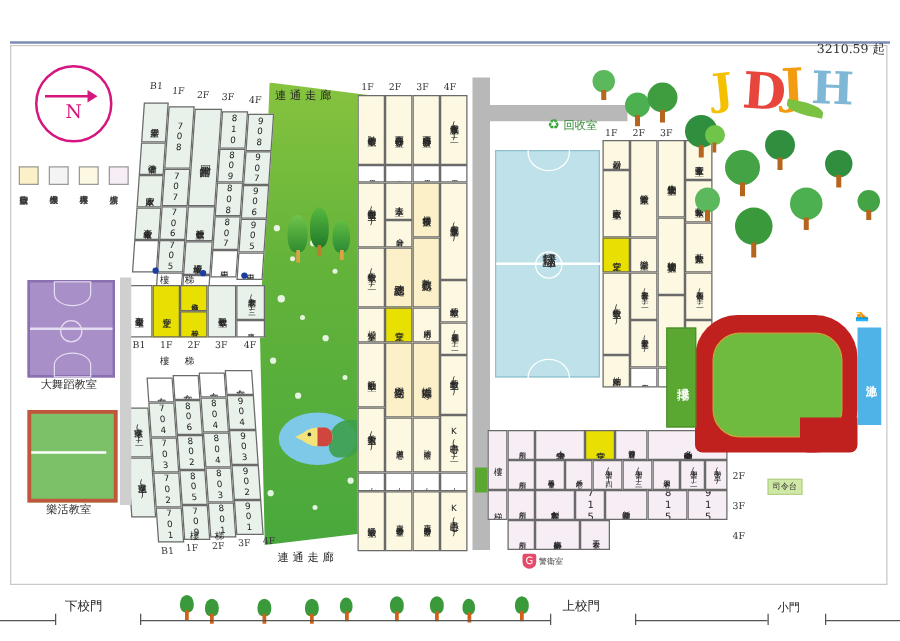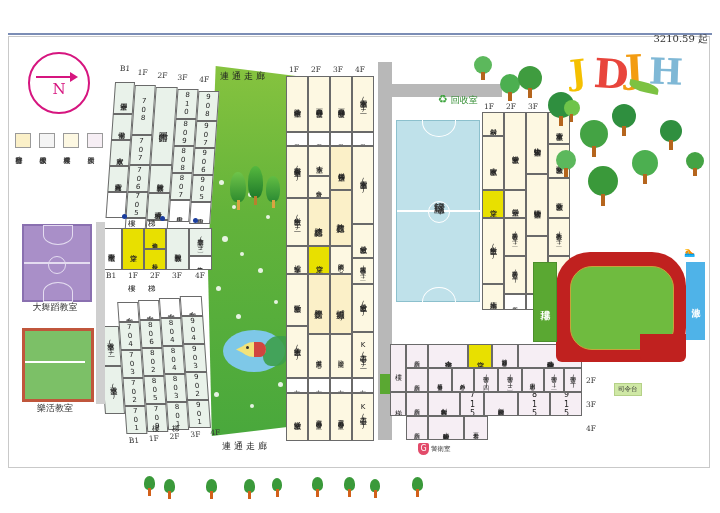--- a/index.html
+++ b/index.html
@@ -799,15 +799,30 @@
   </div>
   <div class="tree" style="left:370px;top:479px;">
     <div class="crown" style="left:0;top:0;width:10px;height:13px;background:#3a993a;border-radius:50% 50% 40% 40%;"></div>
     <div class="trunk" style="left:4px;top:11px;width:3px;height:8px;background:#d2601a;"></div>
   </div>
   <div class="tree" style="left:412px;top:477px;">
     <div class="crown" style="left:0;top:0;width:11px;height:14px;background:#3a993a;border-radius:50% 50% 40% 40%;"></div>
     <div class="trunk" style="left:4px;top:12px;width:3px;height:8px;background:#d2601a;"></div>
   </div>
 
+  <div id="bottom">
+    <div class="gline" style="left:0;top:30px;width:44px;"></div>
+    <div class="gtick" style="left:44px;top:25px;"></div>
+    <div class="gate" style="left:52px;top:12px;">下校門</div>
+    <div class="gtick" style="left:112px;top:25px;"></div>
+    <div class="gline" style="left:112px;top:30px;width:328px;"></div>
+    <div class="gtick" style="left:440px;top:25px;"></div>
+    <div class="gate" style="left:450px;top:12px;">上校門</div>
+    <div class="gtick" style="left:508px;top:25px;"></div>
+    <div class="gline" style="left:508px;top:30px;width:106px;"></div>
+    <div class="gtick" style="left:614px;top:25px;"></div>
+    <div class="gate" style="left:622px;top:14px;font-size:9px;">小門</div>
+    <div class="gtick" style="left:660px;top:25px;"></div>
+    <div class="gline" style="left:660px;top:30px;width:60px;"></div>
+  </div>
   <div id="date">3210.59 起</div>
 
 </div>
 
 </body></html>

